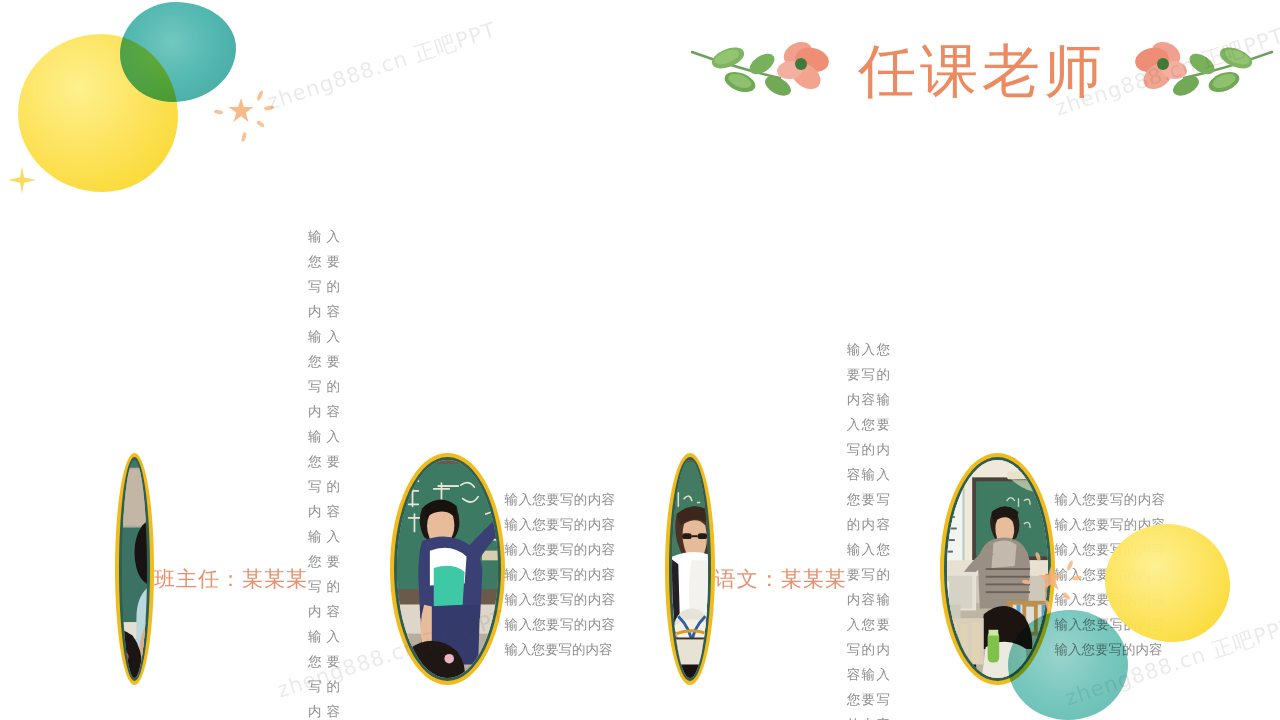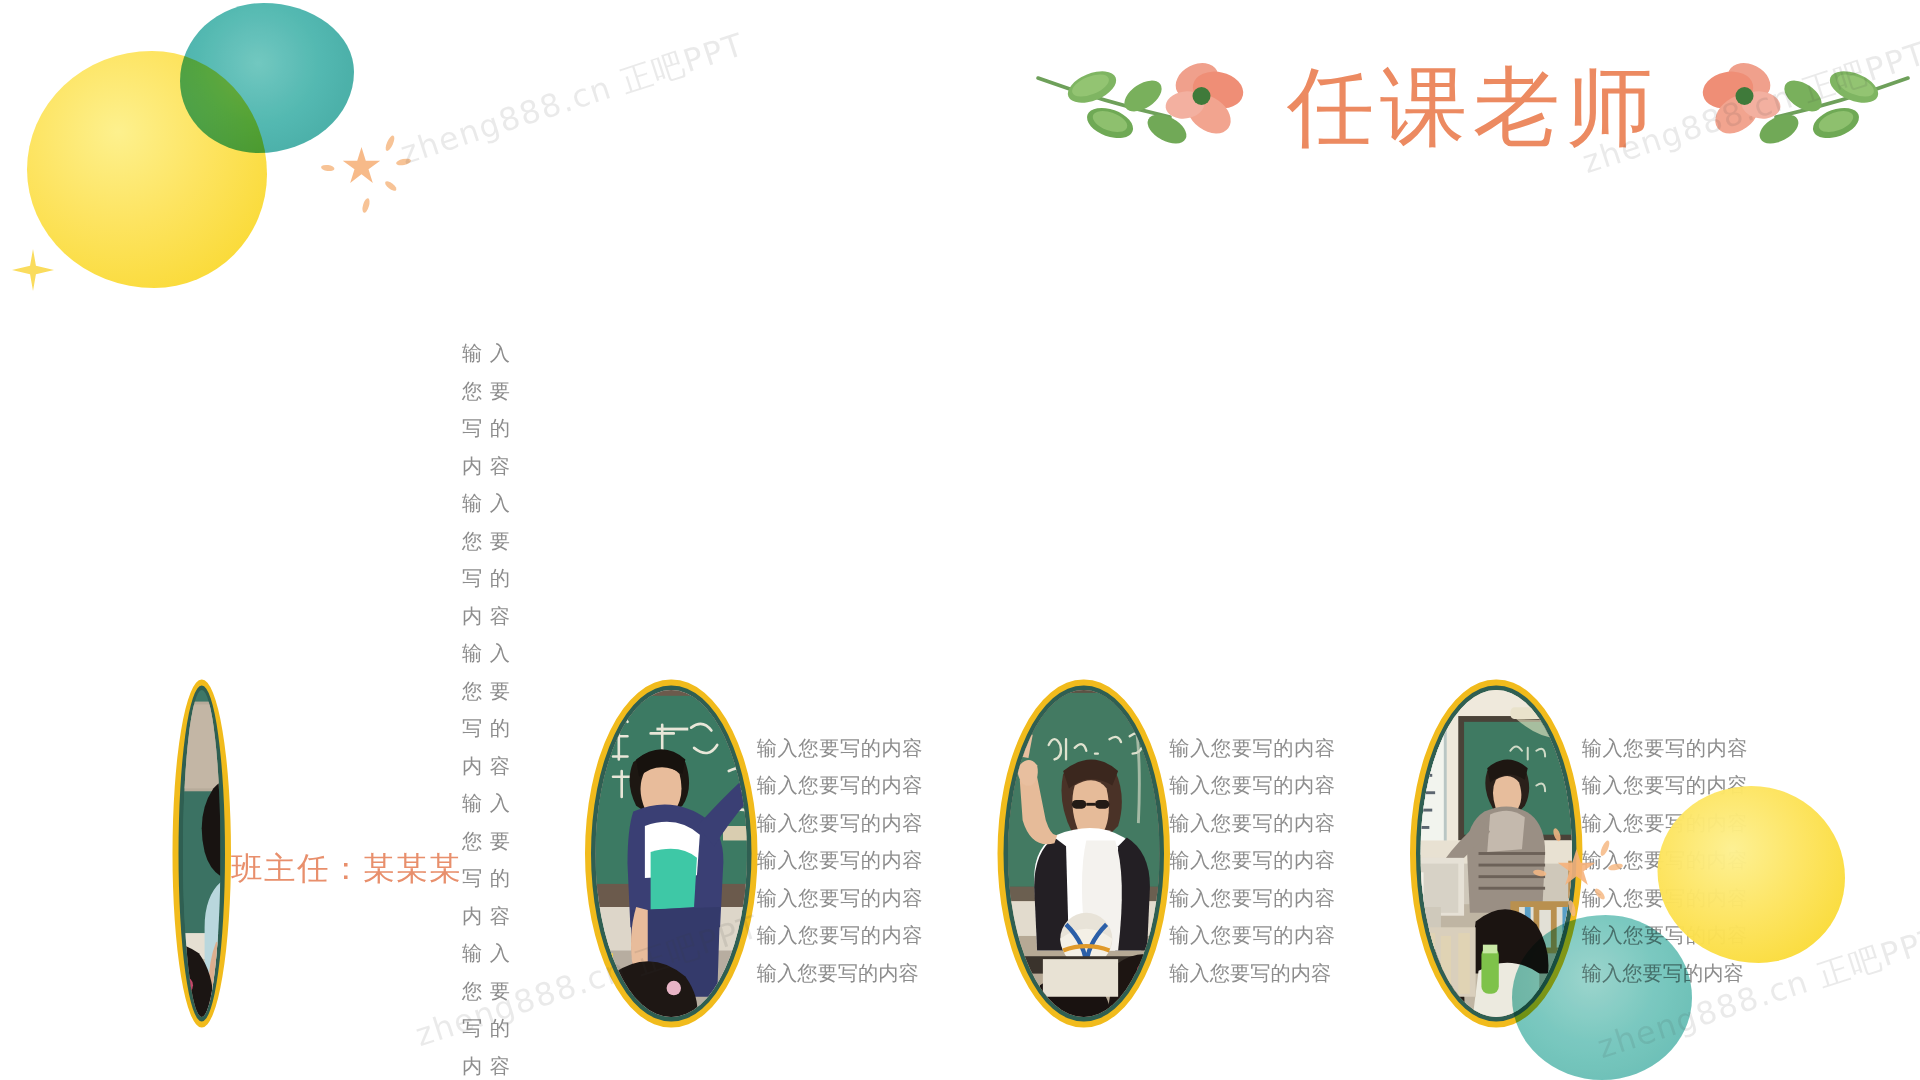--- a/index.html
+++ b/index.html
@@ -272,20 +272,21 @@
             <path d="M22 192 q24 -18 44 0 q10 16 8 34 l-58 0z" fill="#2b3a66"></path>
             <path d="M30 186 q18 -14 30 0 q4 10 0 16 l-34 0z" fill="#1c1410"></path>
             <path d="M80 204 q22 -16 42 2 q8 12 6 20 l-54 0z" fill="#191210"></path>
             <path d="M132 190 q22 -16 42 2 q8 14 6 34 l-54 0z" fill="#1d1512"></path>
             <path d="M176 196 q22 -14 40 4 q8 14 6 26 l-52 0z" fill="#221a16"></path>
             <circle cx="152" cy="194" r="5" fill="#e4536a"></circle>
             <rect x="82" y="186" width="52" height="26" fill="#e8e2d4"></rect>
           </svg>
         </div>
       </div>
+      <div class="card-title">语文：某某某</div>
       <div class="card-body">输入您要写的内容输入您要写的内容输入您要写的内容输入您要写的内容输入您要写的内容输入您要写的内容输入您要写的内容</div>
     </div>
 
     <div class="card">
       <div class="photo-ring">
         <div class="photo">
           <svg viewBox="0 0 220 226" preserveAspectRatio="xMidYMid slice">
             <rect width="220" height="226" fill="#ddd5c6"></rect>
             <rect x="0" y="0" width="220" height="120" fill="#efe9dc"></rect>
             <rect x="0" y="22" width="76" height="94" fill="#b9c6c4"></rect>

